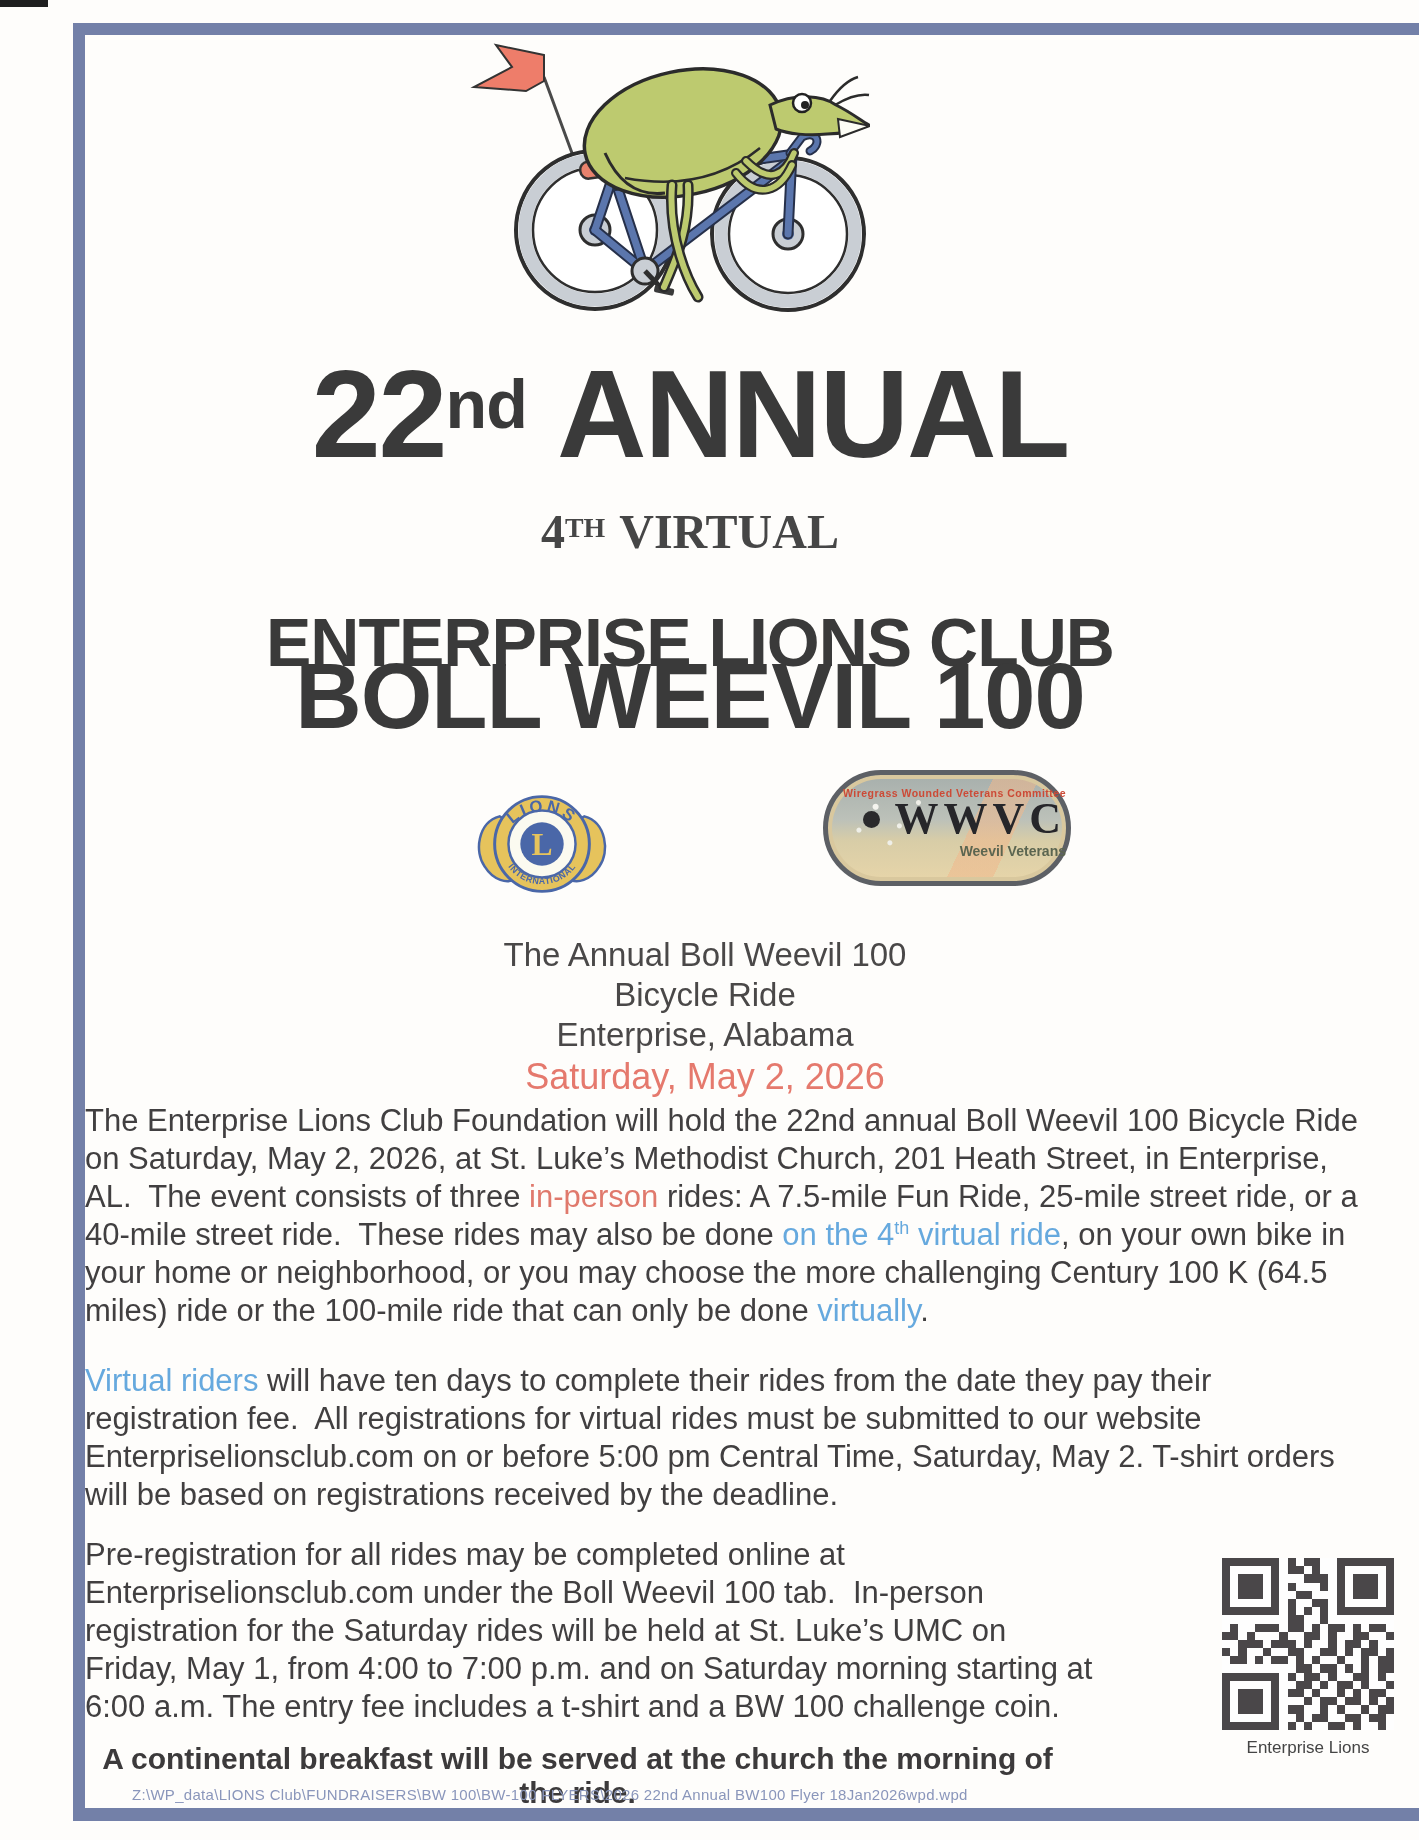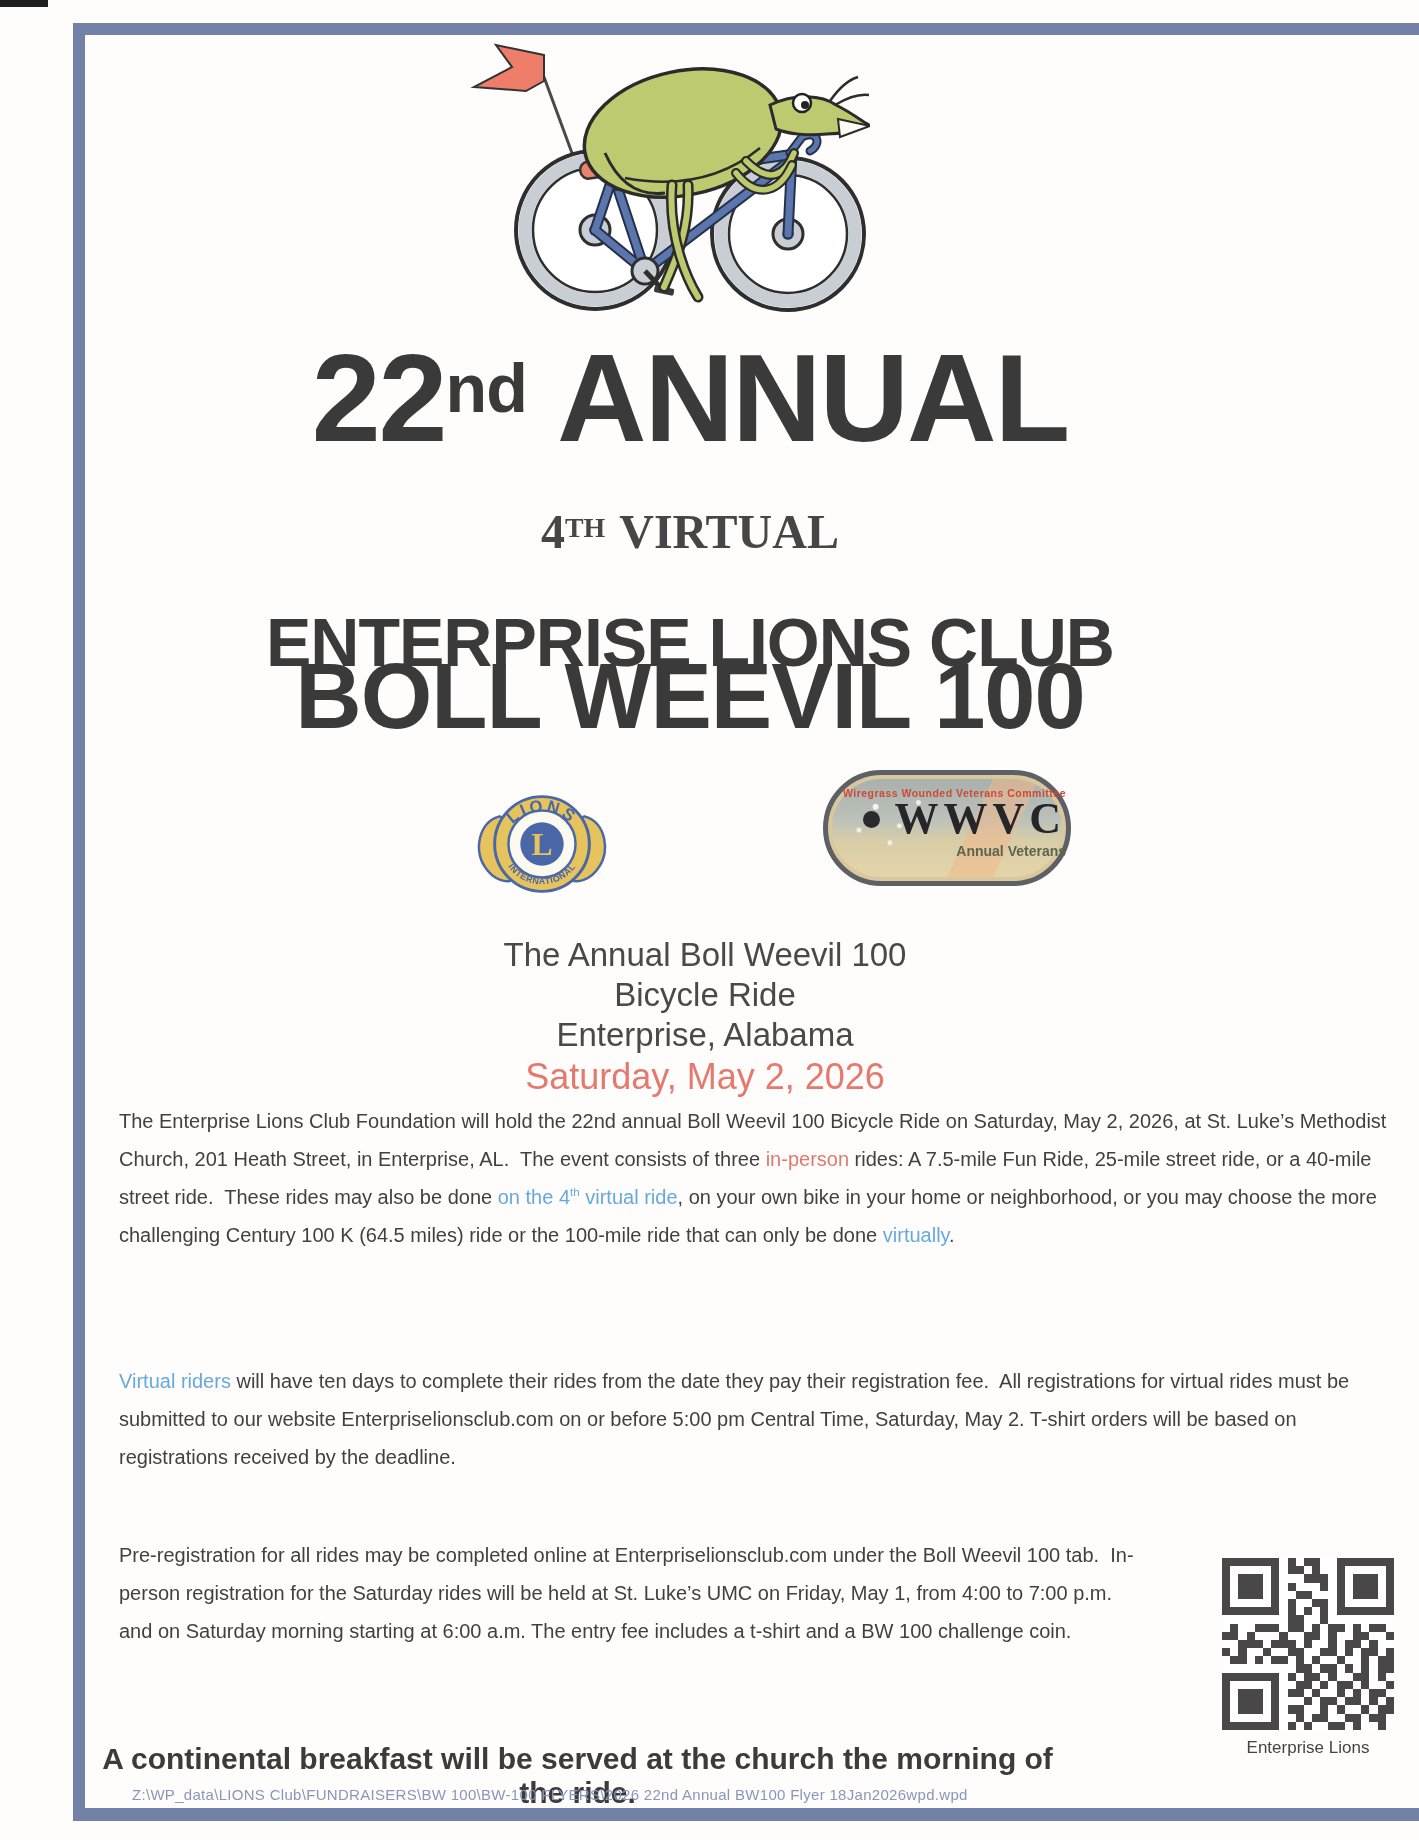--- a/index.html
+++ b/index.html
@@ -7,35 +7,35 @@
   #page{position:relative; width:1419px; height:1840px; background:#fefdfb; overflow:hidden;}
 
   
   .frame-top{position:absolute; left:73px; top:23px; right:0; height:12px; background:#7380a8;}
   .frame-left{position:absolute; left:73px; top:23px; width:12px; height:1798px; background:#7380a8;}
   .frame-bottom{position:absolute; left:73px; top:1808px; right:0; height:13px; background:#7380a8;}
   .scan-smudge{position:absolute; left:0; top:0; width:48px; height:7px; background:#1f1f1f;}
 
   
   .center-band{position:absolute; left:40px; width:1300px; text-align:center;}
-  .annual-title{top:336px; font-size:124px; font-weight:bold; color:#3a3a3a; line-height:1; letter-spacing:-2px;}
+  .annual-title{top:352px; font-size:124px; font-weight:bold; color:#3a3a3a; line-height:1; letter-spacing:-2px;}
   .annual-title sup{font-size:55%; vertical-align:0.42em; letter-spacing:-1px;}
   .annual-word{margin-left:30px;}
   .virtual-subtitle{top:508px; font-family:"Liberation Serif", serif; font-size:48px; font-weight:bold; color:#464646; line-height:1;}
   .virtual-subtitle sup{font-size:58%; vertical-align:0.38em;}
   .virtual-word{margin-left:14px;}
   .org-title{top:608px; font-size:68px; font-weight:bold; color:#3a3a3a; line-height:1; letter-spacing:-1px;}
   .event-title{top:650px; font-size:92px; font-weight:bold; color:#3a3a3a; line-height:1; letter-spacing:-1px;}
 
   
   .event-details{position:absolute; left:85px; top:935px; width:1240px; text-align:center; font-size:33px; line-height:40px; color:#4a4848;}
   .event-date{color:#e5796d; font-size:36px; line-height:44px;}
 
   
-  .para{position:absolute; left:85px; font-size:20px; line-height:38px; color:#413f40; white-space:pre-wrap;padding-left:34px;}
+  .para{position:absolute; left:85px; font-size:31px; line-height:38px; color:#413f40; white-space:pre-wrap;}
   .para-1{top:1102px; width:1285px;}
   .para-2{top:1362px; width:1285px;}
   .para-3{top:1536px; width:1015px;}
   .c-red{color:#e0796c;}
   .c-blue{color:#66a9de;}
   .para sup{font-size:58%; vertical-align:super; line-height:0;}
   .breakfast-note{position:absolute; left:85px; top:1742px; width:985px; text-align:center; font-size:30px; font-weight:bold; color:#3c3a3b;}
 
   
   .qr-wrap{position:absolute; left:1212px; top:1558px; width:192px; text-align:center;}
@@ -177,21 +177,21 @@
       <textPath href="#lionsArcBottom" startOffset="50%" text-anchor="middle">INTERNATIONAL</textPath>
     </text>
   </svg>
 
   <div class="wwvc-logo">
     <div class="wwvc-top">Wiregrass Wounded Veterans Committee</div>
     <div class="wwvc-main">
       <span class="wwvc-hole"></span>
       <span class="wwvc-text">WWVC</span>
     </div>
-    <div class="wwvc-bottom">Annual Veterans</div>
+    <div class="wwvc-bottom">Weevil Veterans</div>
   </div>
 
   <div class="event-details">
     <div>The Annual Boll Weevil 100</div>
     <div>Bicycle Ride</div>
     <div>Enterprise, Alabama</div>
     <div class="event-date">Saturday, May 2, 2026</div>
   </div>
 
   <div class="para para-1"><span>The Enterprise Lions Club Foundation will hold the 22nd annual Boll Weevil 100 Bicycle Ride on Saturday, May 2, 2026, at St. Luke’s Methodist Church, 201 Heath Street, in Enterprise, AL.  The event consists of three </span><span class="c-red">in-person</span><span> rides: A 7.5-mile Fun Ride, 25-mile street ride, or a 40-mile street ride.  These rides may also be done </span><span class="c-blue">on the 4</span><sup class="c-blue">th</sup><span class="c-blue"> virtual ride</span><span>, on your own bike in your home or neighborhood, or you may choose the more challenging Century 100 K (64.5 miles) ride or the 100-mile ride that can only be done </span><span class="c-blue">virtually</span><span>.</span></div>

